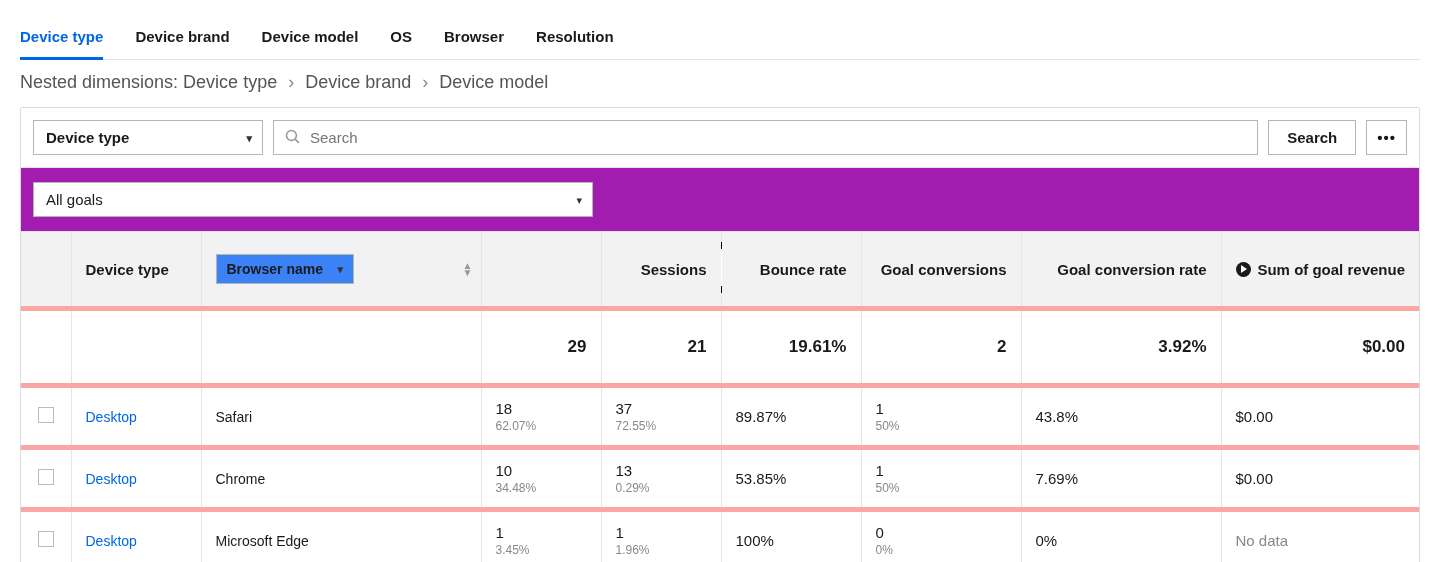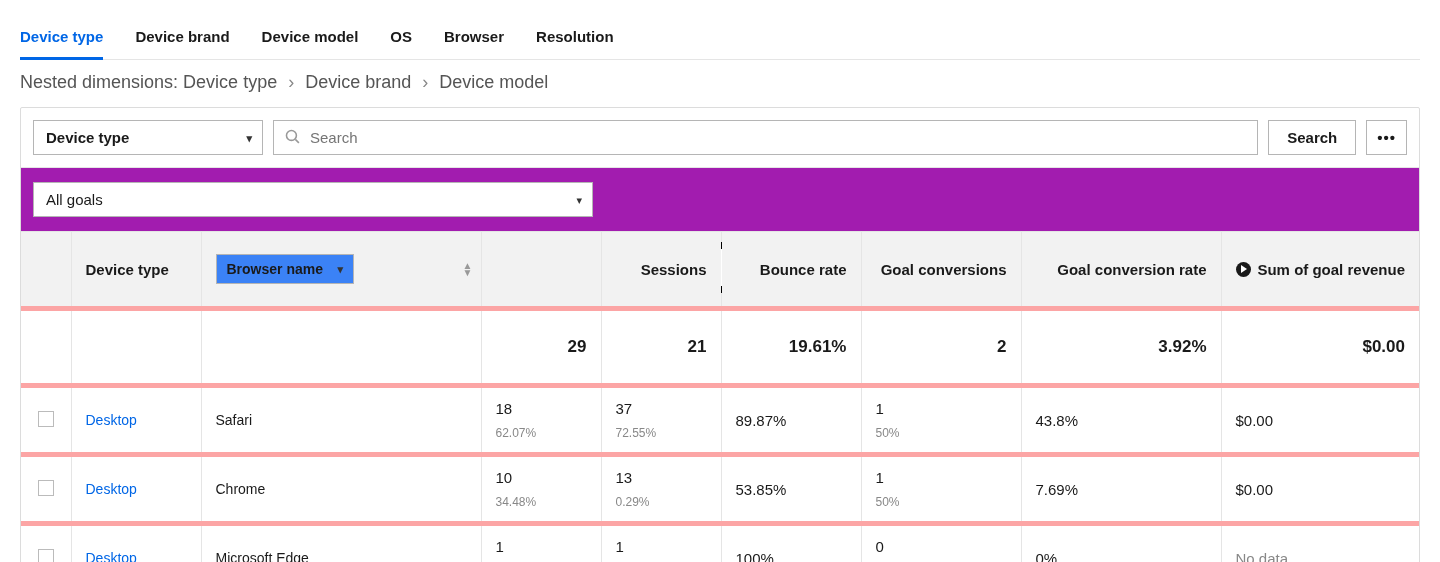--- a/index.html
+++ b/index.html
@@ -181,21 +181,21 @@
     width: 16px; height: 16px;
     border: 1.5px solid #bbb;
     display: inline-block;
   }
   .devlink {
     color: #0066e6;
     cursor: pointer;
   }
   td.num { text-align: left; }
   .main-val { font-size: 15px; }
-  .sub-val { font-size: 12px; color: #888; margin-top: 9px; }
+  .sub-val { font-size: 12px; color: #888; margin-top: 2px; }
   .footer {
     display: flex;
     align-items: center;
     padding: 14px 12px;
     border-top: 1px solid #e5e5e5;
   }
   .annotation {
     position: absolute;
     left: 410px;
     top: 50%;

